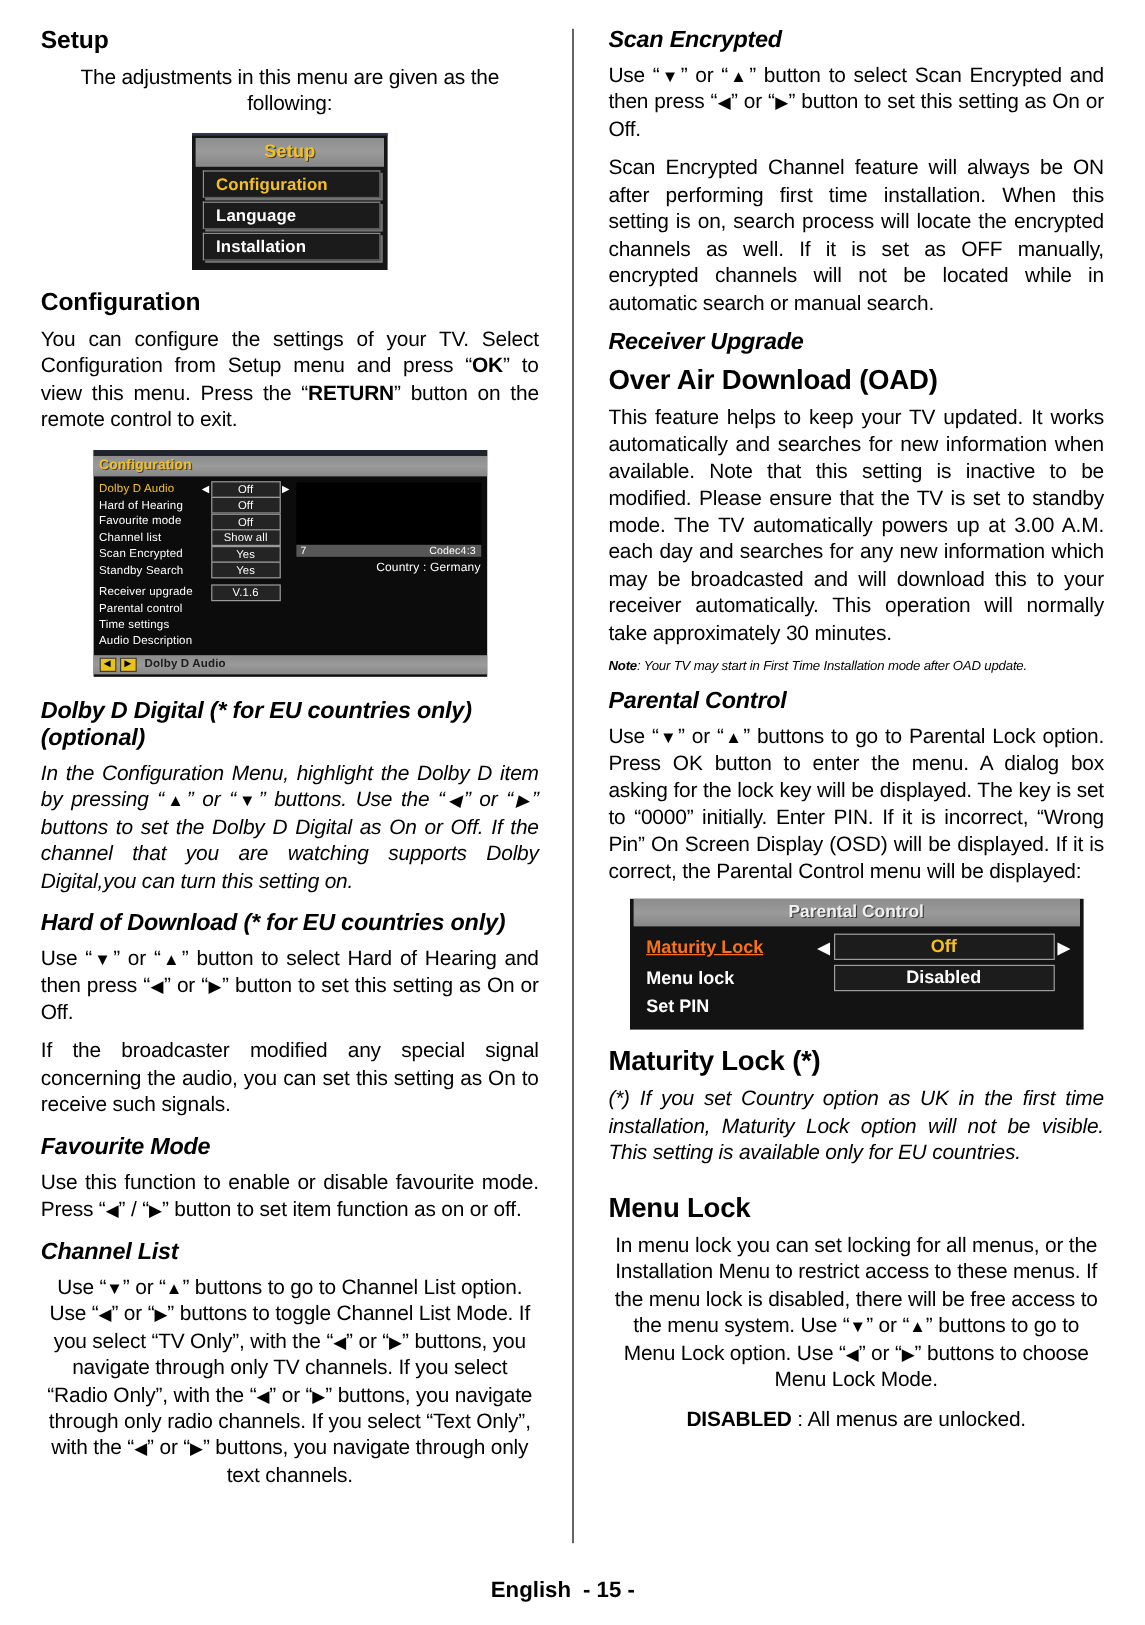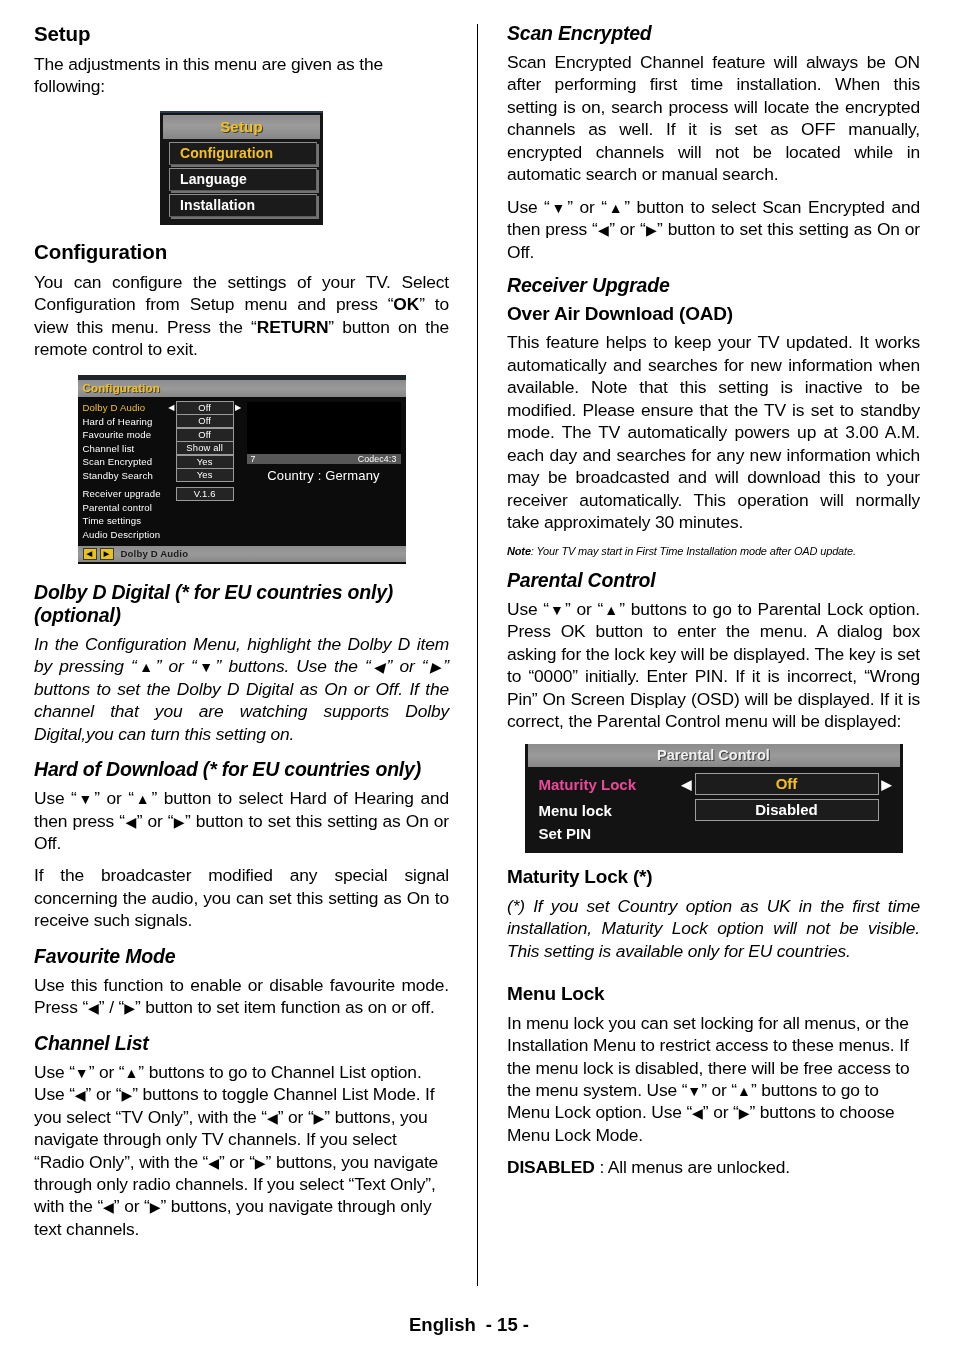--- a/index.html
+++ b/index.html
@@ -53,34 +53,34 @@
   h2.sec-ital {
     font-size: 19.5px;
     font-weight: bold;
     font-style: italic;
     margin: 13px 0 6px 0;
     line-height: 1.18;
     letter-spacing: -0.2px;
   }
   h2.sec-ital.tight { margin-top: 11px; }
   h3.sec-bold {
-    font-size: 19px;
+    font-size: 23px;
     font-weight: bold;
     margin: 21px 0 6px 0;
     line-height: 1.18;
     letter-spacing: -0.2px;
   }
   p {
     font-size: 17.4px;
     line-height: 1.29;
     margin: 0 0 10px 0;
     text-align: justify;
     letter-spacing: -0.15px;
   }
-  p.noj { text-align: left; }
+  p.noj { text-align: center; }
   p.ital { font-style: italic; }
   b, strong { font-weight: bold; }
   .arrow { font-size: 14px; letter-spacing: 0; }
 
   
   .osd-setup {
     width: 163px;
     margin: 14px auto 0 auto;
     background: #151515;
     padding: 0 0 5px 0;
@@ -170,22 +170,22 @@
   }
   .osd-config .preview-bar {
     background: #575757;
     display: flex;
     justify-content: space-between;
     font-size: 8.8px;
     padding: 0 4px;
     color: #fff;
   }
   .osd-config .country {
-    text-align: center;
-    font-size: 13px;
+    text-align: right;
+    font-size: 10px;
     padding: 4px 0 0 0;
   }
   .osd-config .cfg-foot {
     background: linear-gradient(180deg,#8c8c8c 0%, #9a9a9a 50%, #878787 100%);
     margin-top: 5px;
     padding: 2px 0 2px 5px;
     display: flex;
     align-items: center;
     gap: 3px;
     font-size: 9.6px;
@@ -221,21 +221,21 @@
     text-shadow: 1px 1px 0 #3e3e3e;
   }
   .osd-parental .pc-row {
     display: flex;
     align-items: center;
     padding: 2px 8px 2px 14px;
     font-size: 15px;
     font-weight: bold;
   }
   .osd-parental .pc-row .lbl { width: 140px; }
-  .osd-parental .pc-row.sel .lbl { color: #ec4899; }
+  .osd-parental .pc-row.sel .lbl { color: #f97316; text-decoration: underline; }
   .osd-parental .pc-row .lcaret,
   .osd-parental .pc-row .rcaret {
     width: 16px; text-align: center; font-size: 13px; color: #fff;
   }
   .osd-parental .pc-row .lcaret.hidden,
   .osd-parental .pc-row .rcaret.hidden { visibility: hidden; }
   .osd-parental .pc-row .val {
     flex: 1;
     text-align: center;
     border: 1px solid #9e9e9e;
@@ -376,22 +376,22 @@
       <p><span>Use this function to enable or disable favourite mode. Press “</span><span class="arrow">◀</span><span>” / “</span><span class="arrow">▶</span><span>” button to set item function as on or off.</span></p>
 
       <h2 class="sec-ital">Channel List</h2>
       <p class="noj"><span>Use “</span><span class="arrow">▼</span><span>” or “</span><span class="arrow">▲</span><span>” buttons to go to Channel List option. Use “</span><span class="arrow">◀</span><span>” or “</span><span class="arrow">▶</span><span>”  buttons to toggle Channel List Mode. If you select “TV Only”, with the “</span><span class="arrow">◀</span><span>” or “</span><span class="arrow">▶</span><span>”  buttons, you navigate through only TV channels. If you select “Radio Only”, with the “</span><span class="arrow">◀</span><span>” or “</span><span class="arrow">▶</span><span>”  buttons, you navigate through only radio channels.  If you select “Text Only”, with the “</span><span class="arrow">◀</span><span>” or “</span><span class="arrow">▶</span><span>”  buttons, you navigate through only text channels.</span></p>
 
     </div>
 
     <div class="col col-right">
 
       <h2 class="sec-ital" style="margin-top:0;">Scan Encrypted</h2>
+      <p><span>Use “</span><span class="arrow">▼</span><span>” or “</span><span class="arrow">▲</span><span>” button to select Scan Encrypted and then press “</span><span class="arrow">◀</span><span>” or “</span><span class="arrow">▶</span><span>” button to set this setting as On or Off.</span></p>
       <p>Scan Encrypted Channel feature will always be ON after performing first time installation. When this setting is on, search process will locate the encrypted channels as well. If it is set as OFF manually, encrypted channels will not be located while in automatic search or manual search.</p>
-      <p><span>Use “</span><span class="arrow">▼</span><span>” or “</span><span class="arrow">▲</span><span>” button to select Scan Encrypted and then press “</span><span class="arrow">◀</span><span>” or “</span><span class="arrow">▶</span><span>” button to set this setting as On or Off.</span></p>
 
       <h2 class="sec-ital tight">Receiver Upgrade</h2>
       <h3 class="sec-bold" style="margin-top:4px;">Over Air Download (OAD)</h3>
       <p>This feature helps to keep your TV updated. It works automatically and searches for new information when available. Note that this setting is inactive to be modified. Please ensure that the TV is set to standby mode. The TV automatically powers up at 3.00 A.M. each day and searches for any new information which may be broadcasted and will download this to your receiver automatically. This operation will normally take approximately 30 minutes.</p>
 
       <p class="ital" style="font-size:11px;"><b>Note</b><span>: Your TV may start in First Time Installation mode after OAD update.</span></p>
 
       <h2 class="sec-ital tight">Parental Control</h2>
       <p><span>Use “</span><span class="arrow">▼</span><span>” or “</span><span class="arrow">▲</span><span>” buttons to go to Parental Lock option. Press OK button to enter the menu. A dialog box asking for the lock key will be displayed. The key is set to “0000” initially. Enter PIN. If it is incorrect, “Wrong Pin” On Screen Display (OSD) will be displayed. If it is correct, the Parental Control menu will be displayed:</span></p>
 

